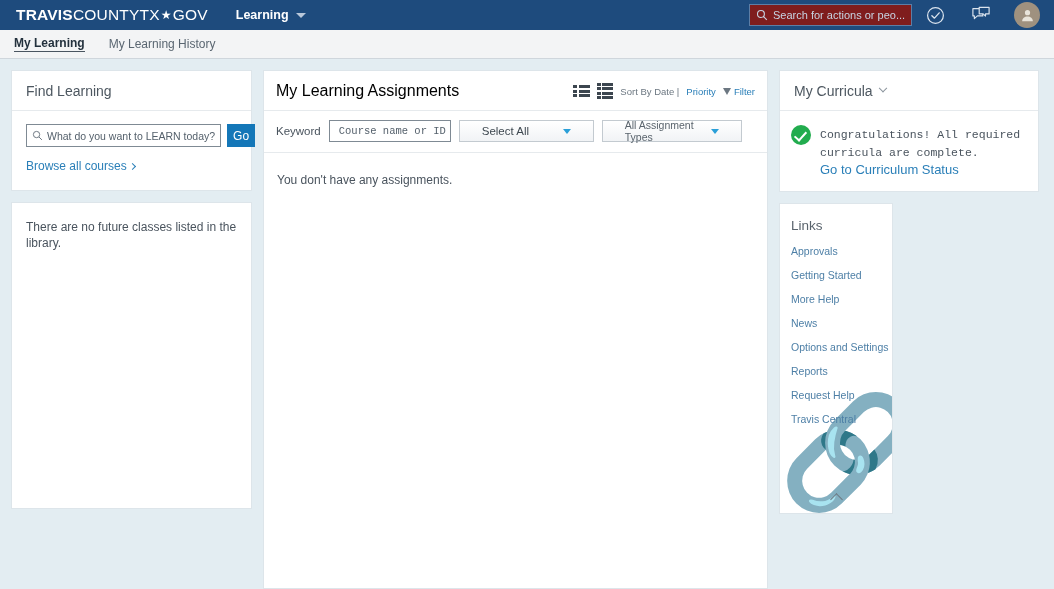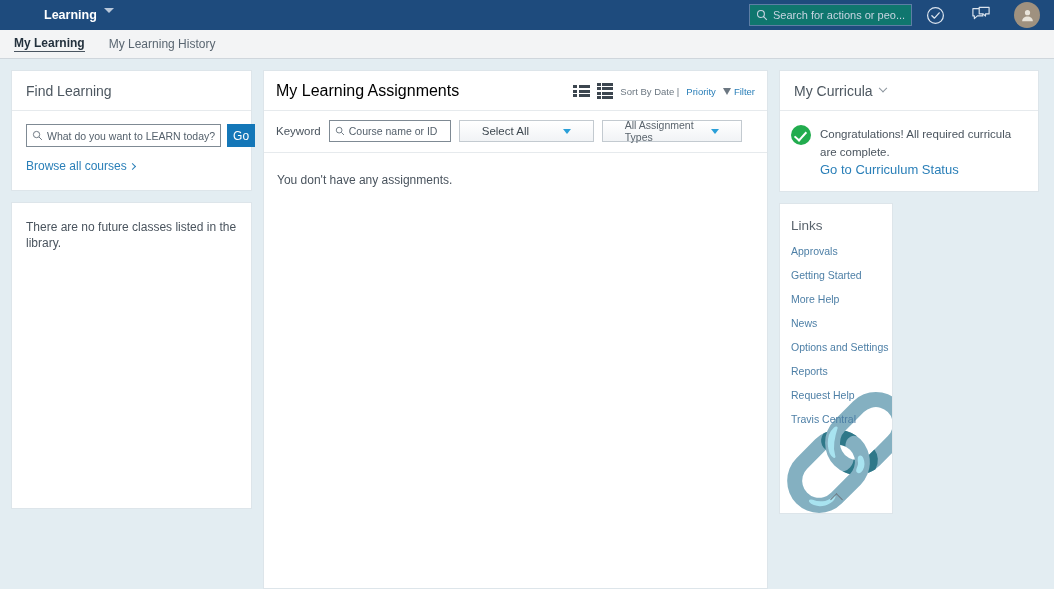--- a/index.html
+++ b/index.html
@@ -32,41 +32,42 @@
   .logo .b { font-weight: bold; }
   .logo .l { font-weight: 400; }
   .logo .star { font-size: 12px; margin: 0 1px; line-height: 1; }
 
   .nav-learning {
     color: #ffffff;
     font-size: 12.5px;
     font-weight: bold;
     margin-left: 28px;
     display: flex;
+    align-items: center;
     cursor: pointer;
   }
   .caret-down {
     width: 0; height: 0;
     border-left: 5px solid transparent;
     border-right: 5px solid transparent;
     border-top: 5px solid #b9c8da;
     margin-left: 7px;
   }
 
   .topbar-right {
     margin-left: auto;
     display: flex;
     align-items: center;
     gap: 0px;
   }
   .searchbox {
     width: 163px;
     height: 22px;
     border: 1px solid #5d7ea5;
-    background: #0f766e;
+    background: #7f1d1d;
     display: flex;
     align-items: center;
     padding: 0 6px;
     gap: 5px;
   }
   .searchbox .ph {
     color: #c7d4e2;
     font-size: 11px;
     white-space: nowrap;
     overflow: hidden;
@@ -224,21 +225,21 @@
     border-bottom: 1px solid #e6eaed;
   }
   .kw-label { font-size: 11.5px; color: #4a545e; }
   .kw-input {
     width: 122px; height: 22px;
     border: 1px solid #7f8a94;
     background: #fff;
     display: flex; align-items: center; gap: 4px;
     padding: 0 5px;
   }
-  .kw-input .ph { font-size: 10.5px; color: #55616c; white-space: nowrap; }
+  .kw-input .ph { font-size: 10.5px; color: #55616c; white-space: nowrap; font-family: Liberation Mono, monospace; }
   .sel {
     height: 22px;
     border: 1px solid #c3cad0;
     background: linear-gradient(#ffffff, #f1f3f5);
     display: flex; align-items: center;
     font-size: 11.5px; color: #3e4850;
     padding: 0 22px;
     cursor: pointer;
   }
   .sel.wide { width: 135px; }
@@ -278,21 +279,21 @@
   }
   .ok-circle:after {
     content: "";
     position: absolute;
     left: 6px; top: 4px;
     width: 5px; height: 10px;
     border-right: 2.2px solid #fff;
     border-bottom: 2.2px solid #fff;
     transform: rotate(42deg);
   }
-  .cur-text { font-size: 11.5px; color: #4a545e; line-height: 15px; }
+  .cur-text { font-size: 11.5px; color: #4a545e; line-height: 15px; font-family: Liberation Mono, monospace; }
   .cur-link {
     display: block;
     margin-top: 2px;
     font-size: 13px;
     color: #2a7fb8;
     cursor: pointer;
   }
 
   
   .right-row { display: flex; gap: 11px; margin-top: 11px; align-items: flex-start; }
@@ -352,20 +353,26 @@
     color: #fff;
     font-size: 10px;
     font-weight: bold;
     display: flex; align-items: center; justify-content: center;
   }
 </style>
 </head>
 <body>
 
 <div class="topbar">
+  <div class="logo">
+    <span class="b">TRAVIS</span>
+      <span class="l">COUNTYTX</span>
+      <span class="star">★</span>
+      <span class="l">GOV</span>
+  </div>
 
   <div class="nav-learning">
     <span>Learning</span>
     <span class="caret-down"></span>
   </div>
 
   <div class="topbar-right">
     <div class="searchbox">
       <svg width="12" height="12" viewBox="0 0 16 16">
         <circle cx="6.6" cy="6.6" r="4.6" fill="none" stroke="#c7d4e2" stroke-width="1.4"></circle>

